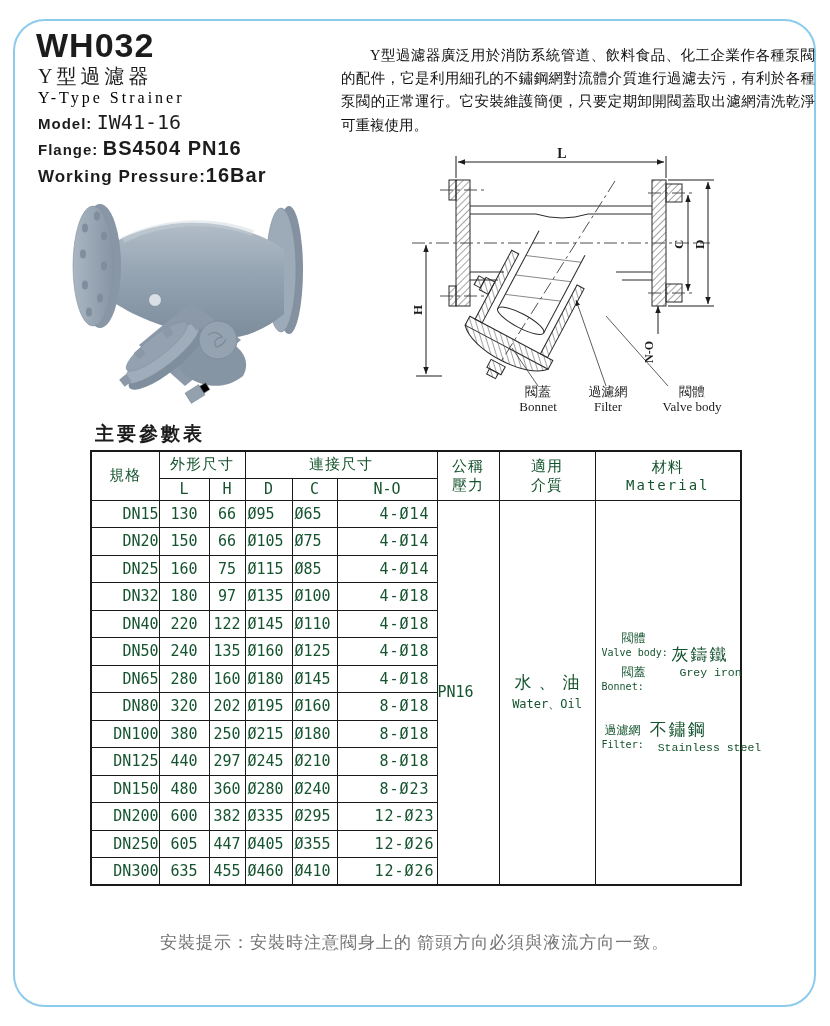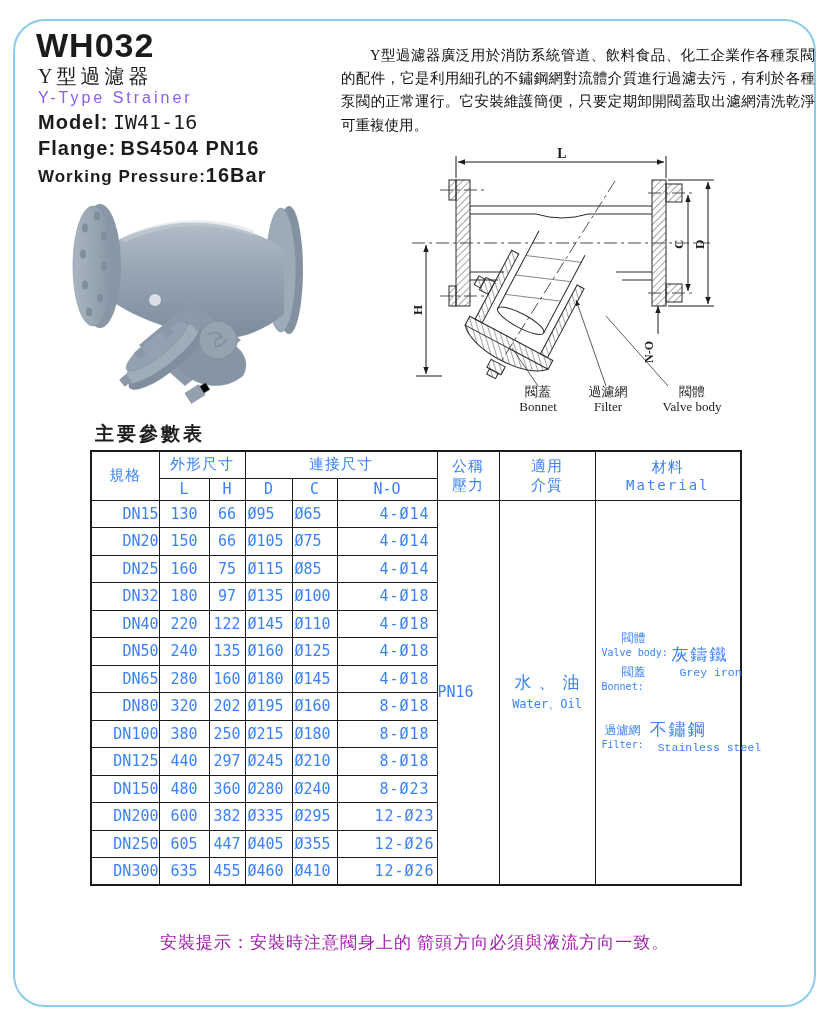--- a/index.html
+++ b/index.html
@@ -8,44 +8,44 @@
 
   .page-border { position:absolute; left:13px; top:19px; width:803px; height:988px;
     border:2px solid #8ccbec; border-radius:32px; background:#fff; }
 
   
   .product-code { position:absolute; left:36px; top:26px; font-size:34px; font-weight:bold;
     letter-spacing:1px; font-family:"Liberation Sans",sans-serif; }
   .title-zh { position:absolute; left:38px; top:63px; font-size:20px; letter-spacing:4px;
     font-family:"Liberation Serif",serif; }
   .title-en { position:absolute; left:38px; top:89px; font-size:16px; letter-spacing:3px;
-    font-family:Liberation Sans, sans-serif; color:#8b5cf6; }
+    font-family:Liberation Serif, serif; color:#000000; }
   .spec-line { position:absolute; left:38px; white-space:nowrap; }
-  .spec-line .lbl { font-weight:bold; font-size:20px; letter-spacing:1px; }
+  .spec-line .lbl { font-weight:bold; font-size:15px; letter-spacing:1px; }
   .spec-line .val-serif { font-size:20px; font-family:"DejaVu Sans Mono",monospace; }
   .spec-line .val-bold { font-size:20px; font-weight:bold; letter-spacing:1px; }
   #model-line { top:110px; }
   #flange-line { top:137px; }
   #pressure-line { top:164px; }
   #pressure-line .lbl { font-size:17px; }
 
   .description { position:absolute; left:341px; top:44px; width:474px; font-size:14.5px;
     line-height:1.6; text-align:justify; text-indent:2em; font-family:"Liberation Serif",serif;
     color:#111; }
 
   
   .photo-wrap { position:absolute; left:53px; top:190px; width:340px; height:228px; }
   .drawing-wrap { position:absolute; left:410px; top:148px; width:410px; height:278px; }
   .drawing-wrap text { font-family:"Liberation Serif",serif; fill:#1c1c1c; }
 
   
   .table-title { position:absolute; left:95px; top:421px; font-size:19px; font-weight:bold;
     letter-spacing:3px; font-family:"Liberation Serif",serif; }
   table.params { position:absolute; left:90px; top:450px; width:650px; border-collapse:collapse;
-    table-layout:fixed; font-family:"DejaVu Sans Mono",monospace; font-size:15px; color:#3b82f6; }
+    table-layout:fixed; font-family:"DejaVu Sans Mono",monospace; font-size:15px; color:#14532d; }
   table.params th, table.params td { border:1.5px solid #1a1a1a; }
   table.params { border:2.5px solid #1a1a1a; }
   th.hdr-zh { font-family:"Liberation Serif",serif; font-weight:normal; font-size:15px;
     letter-spacing:1px; }
   tr.hdr-row1 th { height:27px; }
   tr.hdr-row2 th { height:22px; font-weight:normal; font-size:15px; }
   tbody td { height:27.5px; }
   .col-spec { text-align:right;margin-top:6px; }
   .col-l, .col-h { text-align:center; }
   .col-d, .col-c { text-align:left; padding-left:2px; }
@@ -61,21 +61,21 @@
   .mat-left { width:64px; }
   .mat-item { margin-bottom:6px; }
   .mat-item:last-child { margin-bottom:0; }
   .mat-zh { font-size:12px; text-align:center; }
   .mat-en { font-size:10px; font-family:"DejaVu Sans Mono",monospace; white-space:nowrap; }
   .mat-right { margin-left:6px; text-align:left; }
   .mat-val-zh { font-size:17px; letter-spacing:2px; }
   .mat-val-en { font-size:11.5px; font-family:Liberation Mono, monospace; white-space:nowrap;margin-left:8px; }
 
   .footer-note { position:absolute; left:13px; top:931px; width:803px; text-align:center;
-    font-size:17px; letter-spacing:1px; font-family:"Liberation Serif",serif; color:#a21caf; }
+    font-size:17px; letter-spacing:1px; font-family:"Liberation Serif",serif; color:#737373; }
 </style>
 </head>
 <body>
 
 <div class="page-border"></div>
 
 <div class="product-code">WH032</div>
 <div class="title-zh">Y型過濾器</div>
 <div class="title-en">Y-Type Strainer</div>
 

